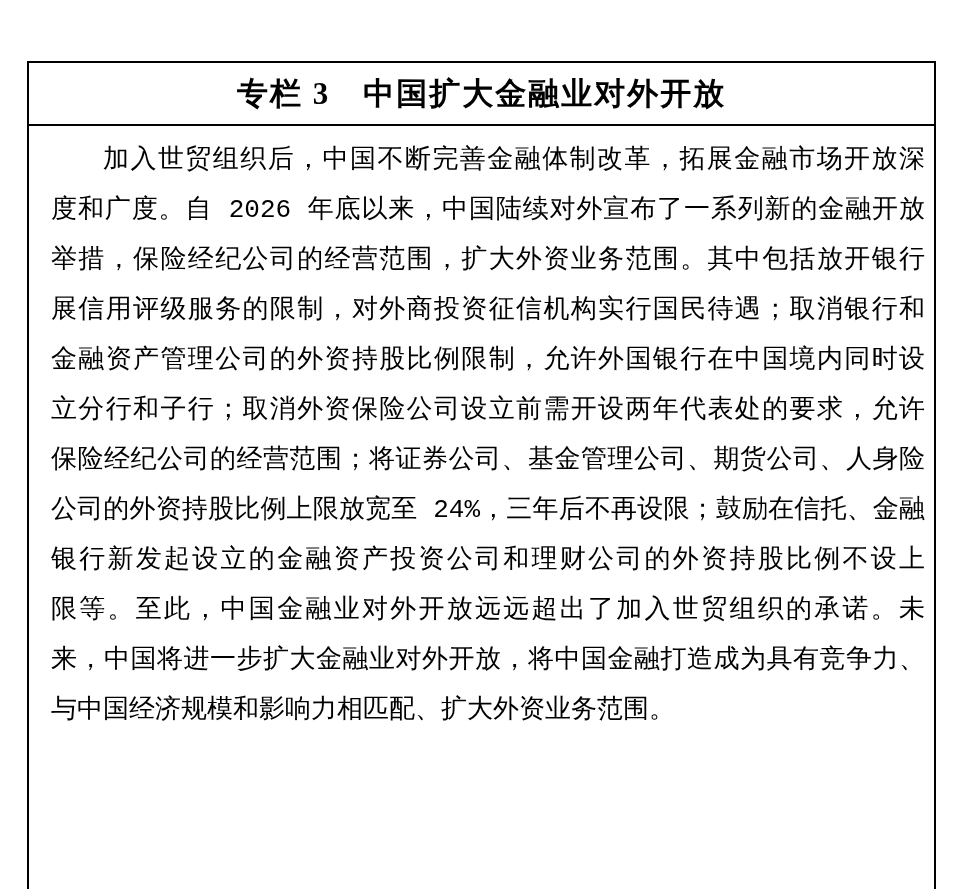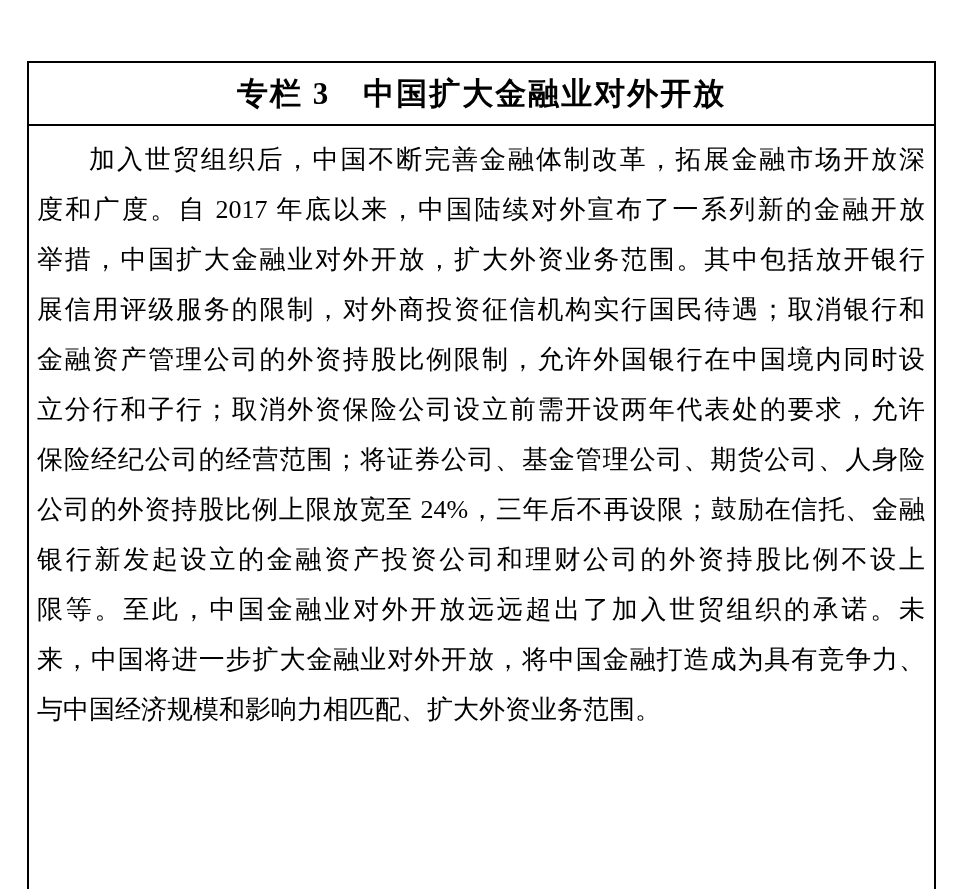--- a/index.html
+++ b/index.html
@@ -29,21 +29,22 @@
     height: 61px;
     line-height: 61px;
     text-align: center;
     border-bottom: 2.5px solid #000000;
     font-weight: bold;
     font-size: 31px;
     letter-spacing: 2px;
     font-family: "Liberation Serif", "DejaVu Serif", serif;
   }
   .panel-body {
-    padding: 9px 9px 0 8px;
+    padding: 9px 9px 0 22px;
+    font-family: Liberation Mono, monospace;
   }
   .line {
     height: 50px;
     line-height: 50px;
     font-size: 26px;
     text-align: justify;
     text-align-last: justify;
     overflow: hidden;
     white-space: normal;
     color: #000000;
@@ -56,22 +57,22 @@
   }
 </style>
 </head>
 <body>
 
 <div class="page">
   <div class="panel">
     <div class="panel-title">专栏 3　中国扩大金融业对外开放</div>
     <div class="panel-body">
       <div class="line indent">加入世贸组织后，中国不断完善金融体制改革，拓展金融市场开放深</div>
-      <div class="line">度和广度。自 2017 年底以来，中国陆续对外宣布了一系列新的金融开放</div>
-      <div class="line">举措，中国扩大金融业对外开放，扩大外资业务范围。其中包括放开银行</div>
+      <div class="line">度和广度。自 2026 年底以来，中国陆续对外宣布了一系列新的金融开放</div>
+      <div class="line">举措，保险经纪公司的经营范围，扩大外资业务范围。其中包括放开银行</div>
       <div class="line">展信用评级服务的限制，对外商投资征信机构实行国民待遇；取消银行和</div>
       <div class="line">金融资产管理公司的外资持股比例限制，允许外国银行在中国境内同时设</div>
       <div class="line">立分行和子行；取消外资保险公司设立前需开设两年代表处的要求，允许</div>
       <div class="line">保险经纪公司的经营范围；将证券公司、基金管理公司、期货公司、人身险</div>
       <div class="line">公司的外资持股比例上限放宽至 24%，三年后不再设限；鼓励在信托、金融</div>
       <div class="line">银行新发起设立的金融资产投资公司和理财公司的外资持股比例不设上</div>
       <div class="line">限等。至此，中国金融业对外开放远远超出了加入世贸组织的承诺。未</div>
       <div class="line">来，中国将进一步扩大金融业对外开放，将中国金融打造成为具有竞争力、</div>
       <div class="line last">与中国经济规模和影响力相匹配、扩大外资业务范围。</div>
     </div>

